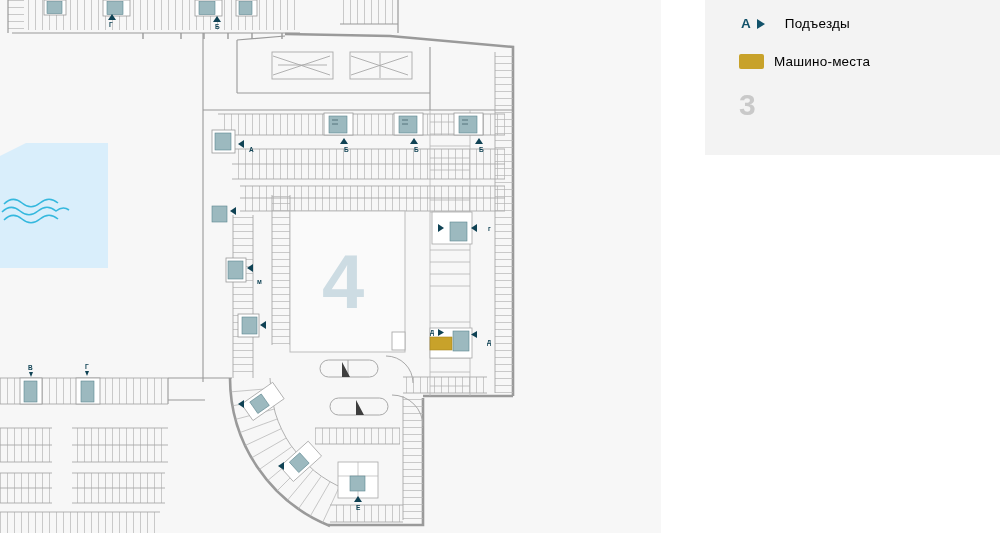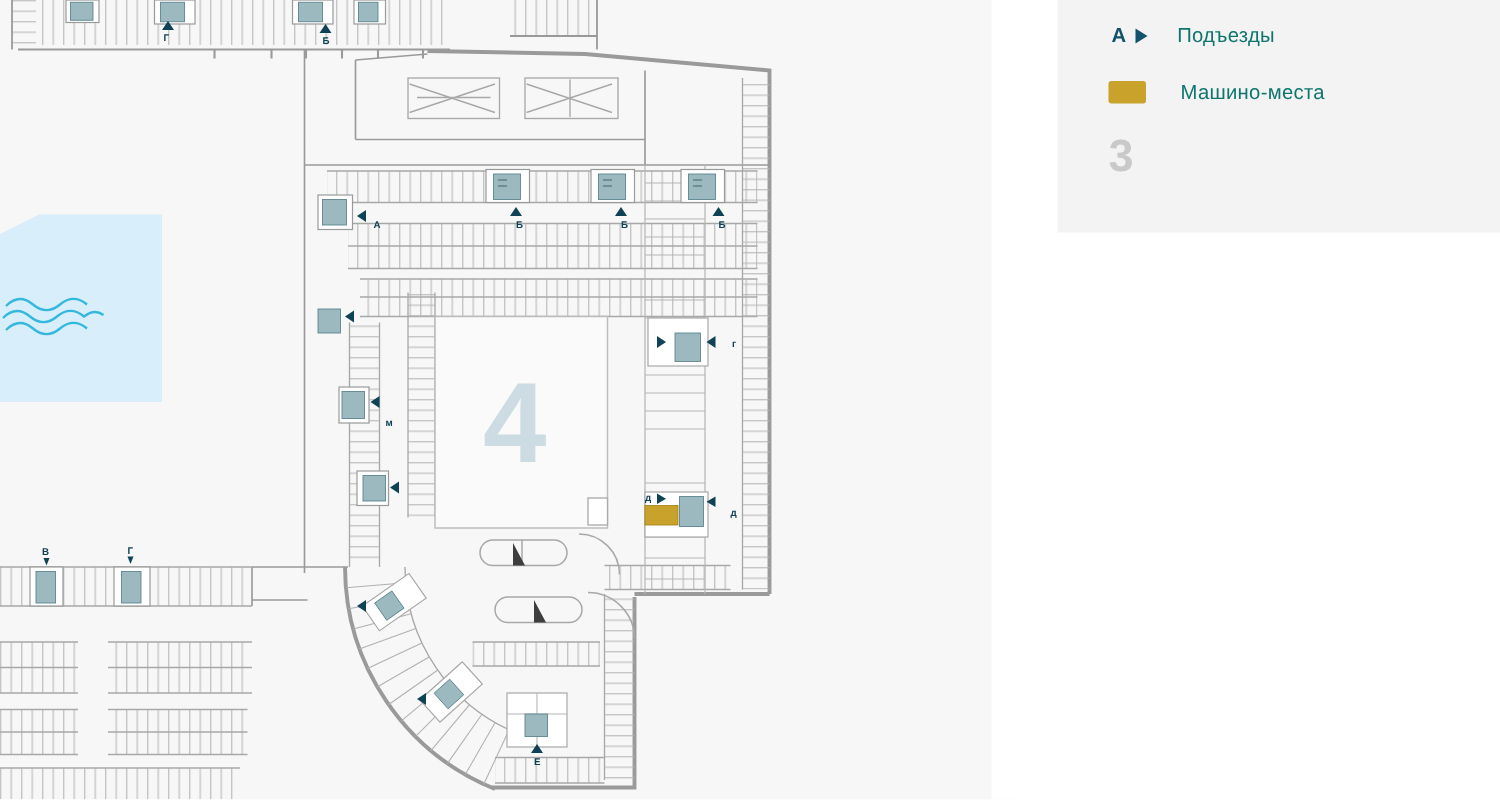--- a/index.html
+++ b/index.html
@@ -4,21 +4,21 @@
 <style>
   html,body{margin:0;padding:0;background:#ffffff;font-family:"Liberation Sans",sans-serif;}
   #stage{position:relative;width:1000px;height:533px;overflow:hidden;background:#ffffff;}
   #map-wrap{position:absolute;left:0;top:0;width:661px;height:533px;background:#f7f7f7;}
   svg text{font-family:"Liberation Sans",sans-serif;}
   .map-letter{font-size:6.5px;font-weight:bold;fill:#0f4254;}
   .quarter-digit{font-size:76px;font-weight:bold;fill:#cddce3;}
   
   #legend{position:absolute;left:705px;top:0;width:295px;height:155px;background:#f3f3f3;color:#12526a;}
   .lg-row{position:absolute;left:0;width:100%;}
-  .lg-label{font-size:13.5px;font-weight:500;letter-spacing:.2px;color:#0f766e;}
+  .lg-label{font-size:13.5px;font-weight:500;letter-spacing:.2px;color:#000000;}
   .lg-sym{font-size:13.5px;font-weight:600;color:#12526a;}
   .tri-right{display:inline-block;width:0;height:0;border-top:5px solid transparent;border-bottom:5px solid transparent;border-left:8px solid #12526a;}
   .swatch{width:25px;height:15px;background:#c8a22a;border-radius:2px;}
   .big-num{font-size:30px;font-weight:600;color:#c9c9c9;line-height:1;}
   .row-flex{display:flex;align-items:center;gap:6px;}
 </style>
 </head>
 <body>
 
 <div id="stage">
@@ -260,19 +260,19 @@
   </div>
 
   <div id="legend">
     <div class="lg-row row-flex" style="top:16px;left:36px;">
       <span class="lg-sym">А</span>
       <span class="tri-right"></span>
       <span class="lg-label" style="margin-left:14px;">Подъезды</span>
     </div>
     <div class="lg-row row-flex" style="top:54px;left:34px;">
       <span class="swatch"></span>
-      <span class="lg-label" style="margin-left:17px;">Машино-места</span>
+      <span class="lg-label" style="margin-left:4px;">Машино-места</span>
     </div>
     <div class="lg-row" style="top:90px;left:34px;display:flex;align-items:flex-start;">
       <span class="big-num">3</span>
     </div>
   </div>
 </div>
 
 </body></html>

